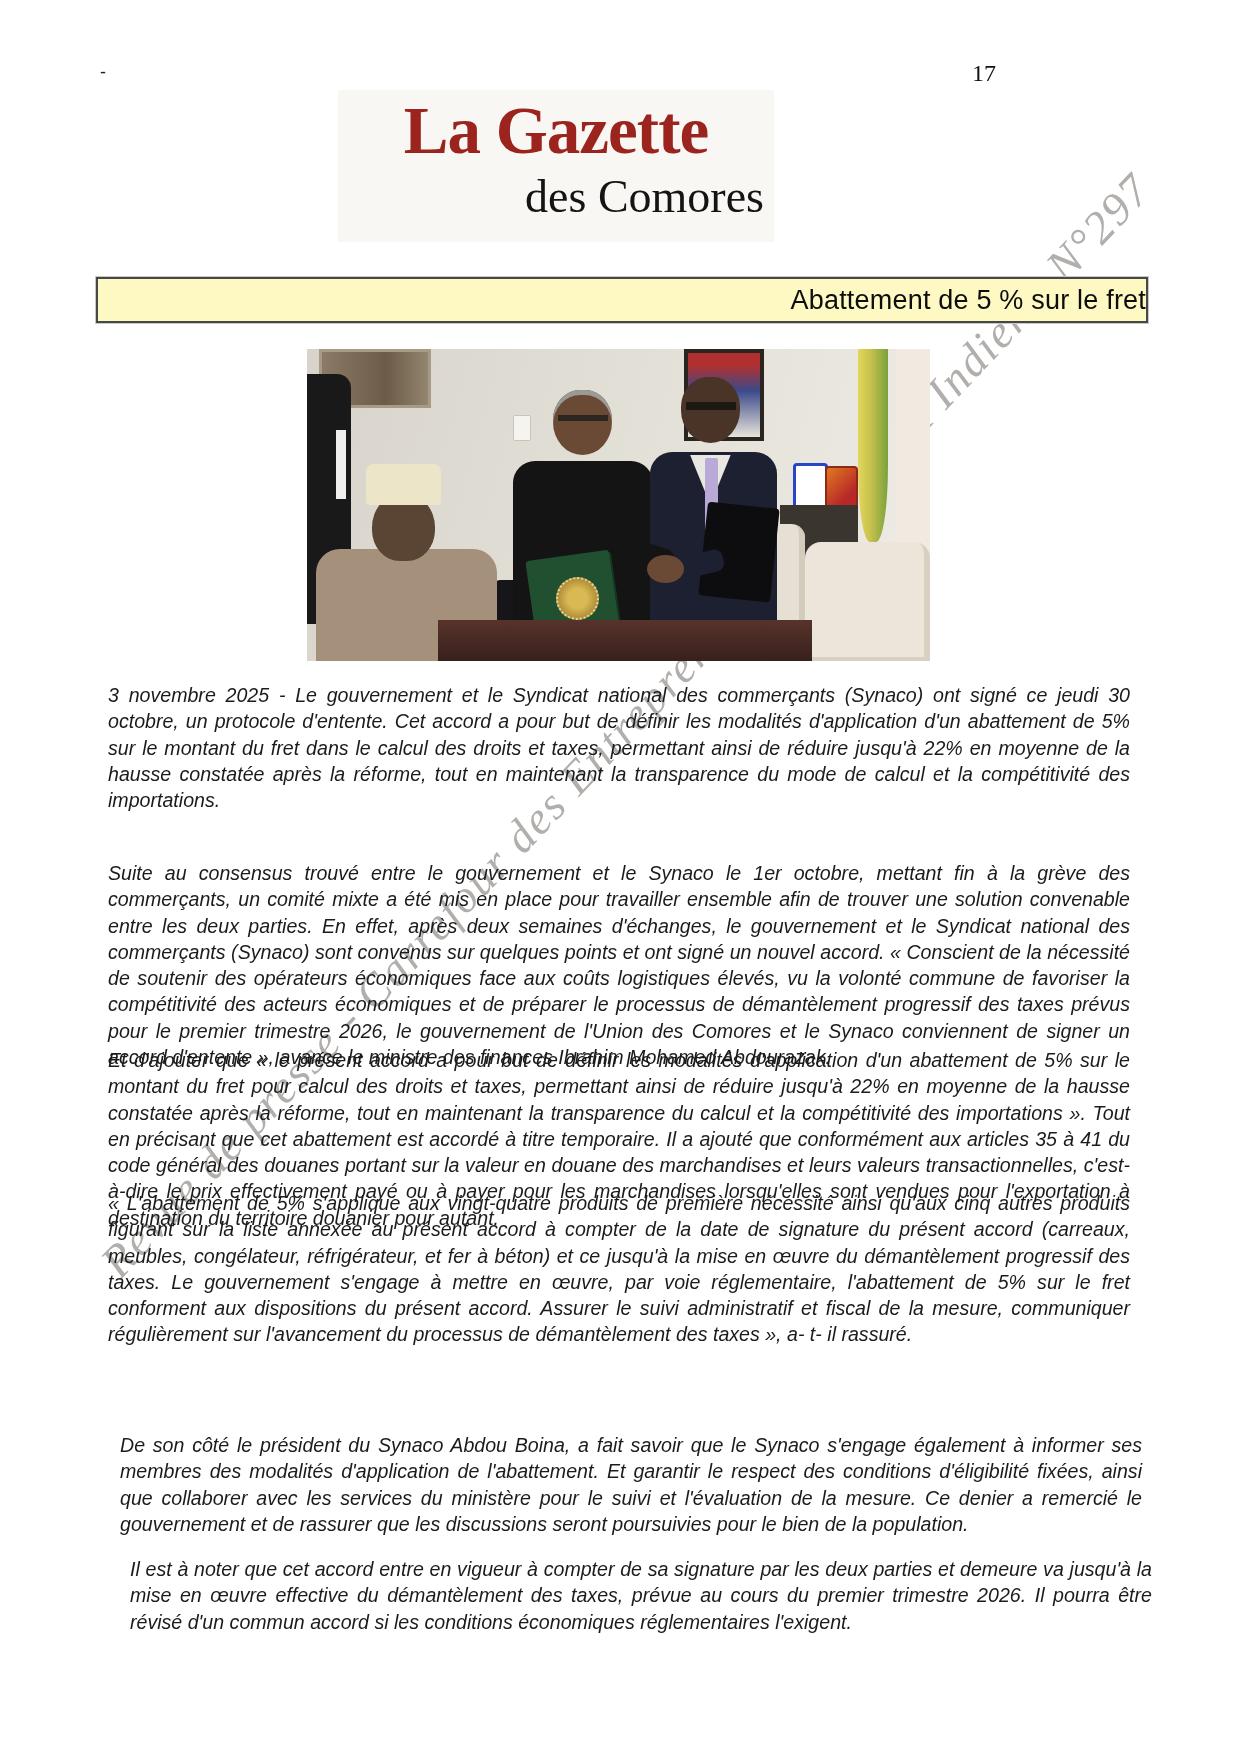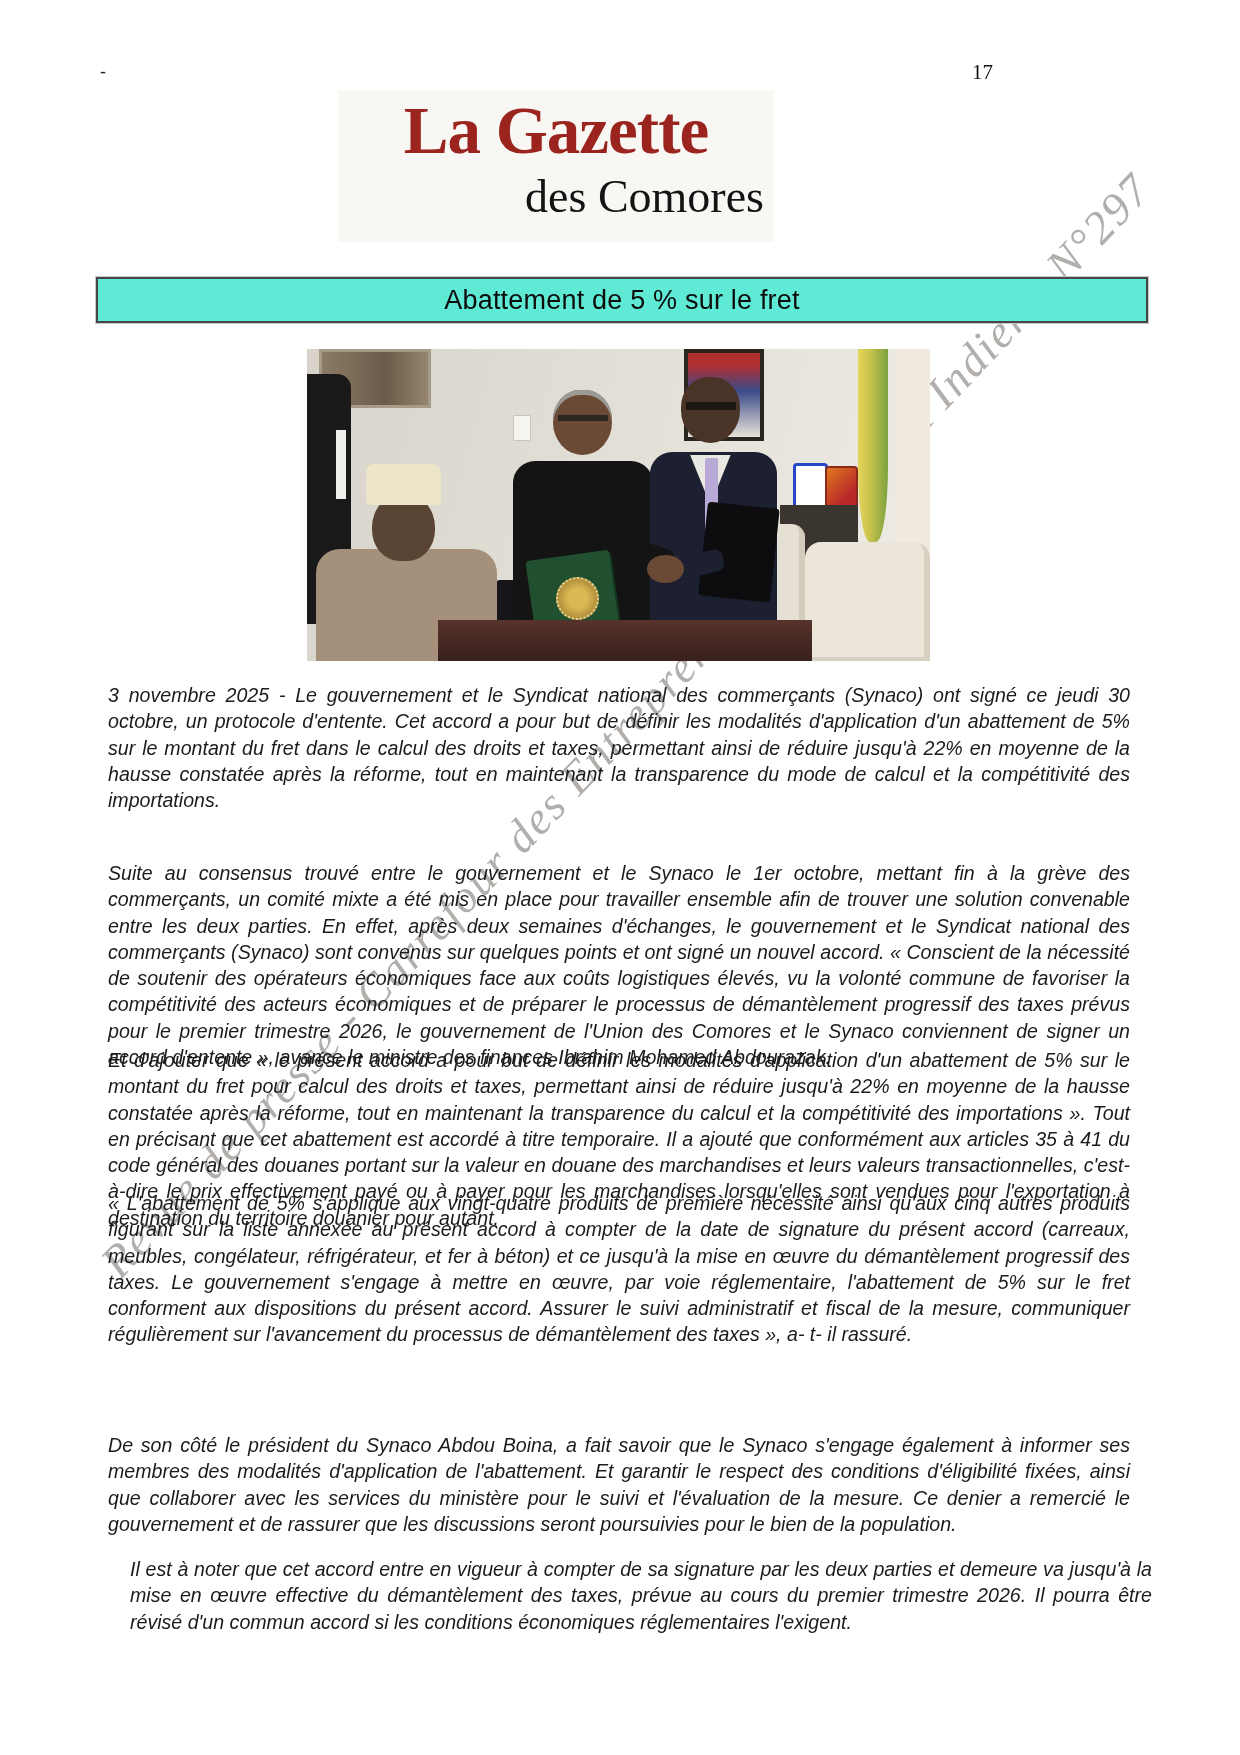--- a/index.html
+++ b/index.html
@@ -8,21 +8,21 @@
     background:#ffffff;
     font-family:"Liberation Sans", sans-serif;
     color:#1c1c1c;
     position:relative;
     overflow:hidden;
   }
   .abs{position:absolute;}
 
   
   #corner-dash{left:100px;top:62px;font-size:18px;color:#222;z-index:2;}
-  #page-number{left:972px;top:60px;font-family:"Liberation Serif", serif;font-size:21px;color:#111;z-index:2;}
+  #page-number{left:972px;top:60px;font-family:"Liberation Serif", serif;font-size:24px;color:#111;z-index:2;}
 
   #masthead{left:338px;top:90px;width:436px;height:152px;background:#f8f7f4;z-index:2;}
   #masthead-title{
     position:absolute;left:0;top:4px;width:100%;
     text-align:center;
     font-family:"Liberation Serif", serif;font-weight:bold;
     font-size:67px;line-height:1.1;color:#9b241f;
     letter-spacing:-1px;
   }
   #masthead-subtitle{
@@ -30,22 +30,22 @@
     text-align:right;
     font-family:"Liberation Serif", serif;font-weight:normal;
     font-size:46px;line-height:1.1;color:#141414;
   }
 
   
   #headline-box{
     left:96px;top:277px;width:1048px;height:42px;
     border:2px solid #474747;
     box-shadow:0 0 0 1px #c9c9c9;
-    background:#5eead4;
-    display:flex;align-items:center;justify-content:center;
+    background:#fef9c3;
+    display:flex;align-items:center;justify-content:flex-end;
     z-index:2;
   }
   #headline-text{font-size:27px;color:#0d0d0d;letter-spacing:0.2px;font-weight:400;}
 
   
   #watermark{
     left:-95px;top:768px;width:1310px;
     text-align:center;
     transform:rotate(-46.5deg);
     font-family:"Liberation Serif", serif;
@@ -102,21 +102,21 @@
     text-align:justify;
     color:#1b1b1b;
     z-index:2;
     margin:0;
     font-style:italic;
   }
   #para-1{top:682px;}
   #para-2{top:860px;}
   #para-3{top:1047px;}
   #para-4{top:1190px;}
-  #para-5{top:1432px;}
+  #para-5{top:1432px;margin-left:12px;}
   #para-6{top:1556px;margin-left:22px;}
 </style>
 </head>
 <body>
 
 <div class="abs" id="corner-dash">-</div>
 <div class="abs" id="page-number">17</div>
 
 <div class="abs" id="masthead">
   <div id="masthead-title">La Gazette</div>

